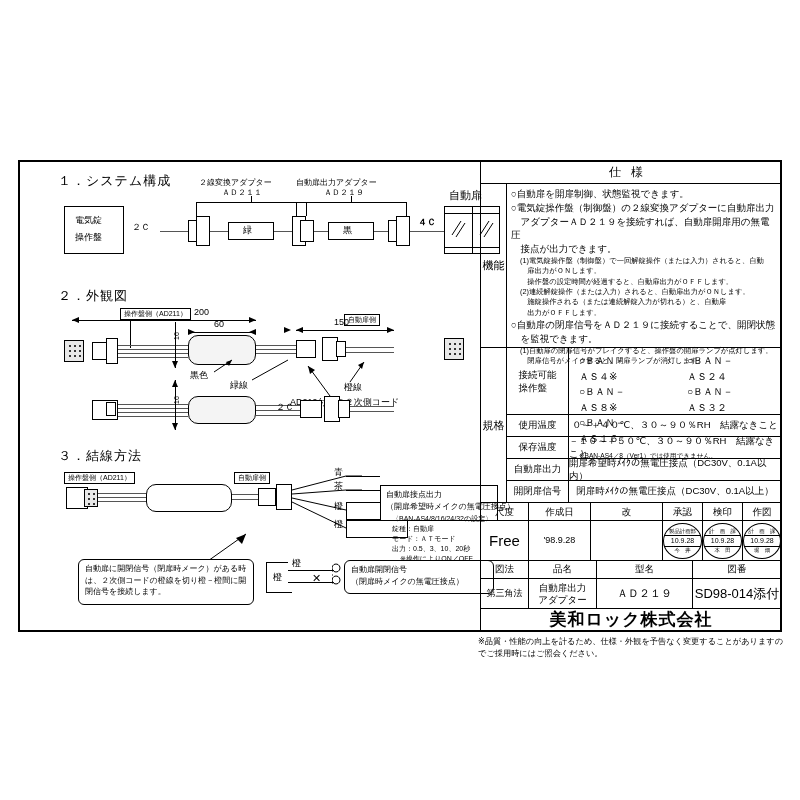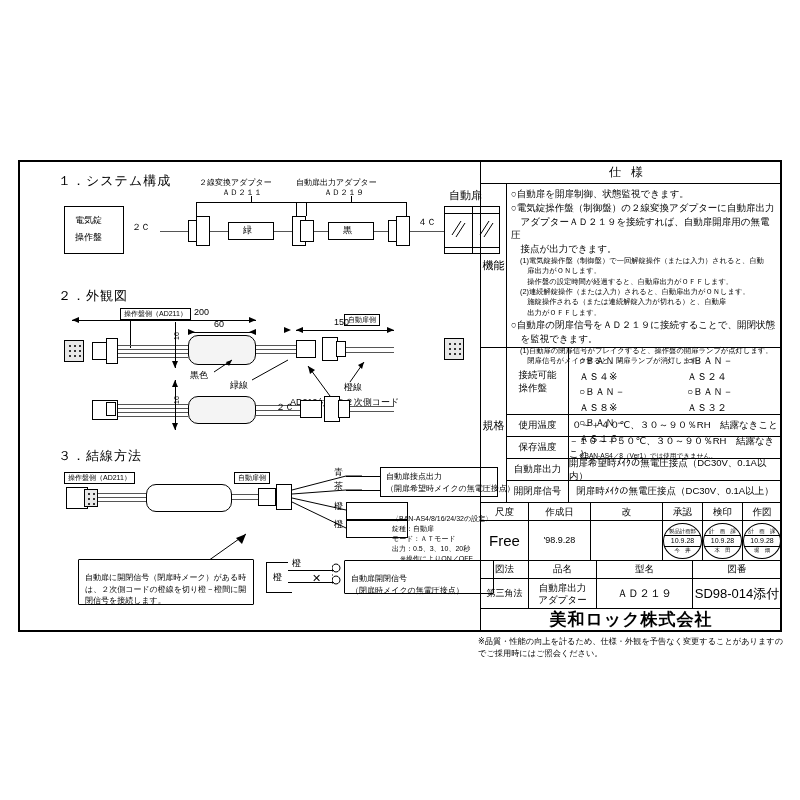--- a/index.html
+++ b/index.html
@@ -21,21 +21,21 @@
   .hline{position:absolute;height:0;border-top:1px solid #000;}
   .hline-thin{position:absolute;height:0;border-top:1px solid #555;}
   .vline{position:absolute;width:0;border-left:1px solid #000;}
   .dimline{position:absolute;height:0;border-top:1px solid #000;}
   .arrowR{position:absolute;width:0;height:0;border-top:3.5px solid transparent;border-bottom:3.5px solid transparent;border-left:7px solid #000;}
   .arrowL{position:absolute;width:0;height:0;border-top:3.5px solid transparent;border-bottom:3.5px solid transparent;border-right:7px solid #000;}
   .arrowU{position:absolute;width:0;height:0;border-left:3.5px solid transparent;border-right:3.5px solid transparent;border-bottom:7px solid #000;}
   .arrowD{position:absolute;width:0;height:0;border-left:3.5px solid transparent;border-right:3.5px solid transparent;border-top:7px solid #000;}
   .tagbox{position:absolute;border:1px solid #000;background:#fff;font-size:7px;padding:1px 3px;white-space:nowrap;line-height:1.2;}
   .capsule{position:absolute;border:1px solid #000;border-radius:10px;background:#fff;box-sizing:border-box;}
-  .callout{position:absolute;border:1px solid #000;border-radius:1px;background:#fff;box-sizing:border-box;font-size:8px;line-height:1.45;padding:12px 6px;}
+  .callout{position:absolute;border:1px solid #000;border-radius:6px;background:#fff;box-sizing:border-box;font-size:8px;line-height:1.45;padding:3px 6px;}
   .plainbox{position:absolute;border:1px solid #000;background:#fff;box-sizing:border-box;font-size:8px;line-height:1.45;padding:3px 5px;white-space:nowrap;}
   .vtext{position:absolute;font-size:7px;transform:rotate(-90deg);transform-origin:left top;white-space:nowrap;}
   .keypad{position:absolute;border:1px solid #000;background:#e8e8e8;box-sizing:border-box;}
   .keypad i{position:absolute;background:#333;width:2px;height:2px;}
 
   
   .right{position:absolute;left:460px;top:0;width:300px;height:468px;border-left:1.5px solid #000;box-sizing:border-box;}
   .bt{border-top:1px solid #000;}
   .hdr-spec{position:absolute;left:0;top:0;width:300px;height:22px;display:flex;align-items:center;justify-content:center;font-size:12px;letter-spacing:10px;border-bottom:1.5px solid #000;box-sizing:border-box;}
   .sidecell{position:absolute;left:0;width:26px;box-sizing:border-box;border-right:1px solid #000;display:flex;align-items:center;justify-content:center;font-size:11px;}
@@ -92,21 +92,21 @@
       <div class="box" style="left:248px;top:54px;width:14px;height:30px;"></div>
       <div class="box" style="left:256px;top:58px;width:14px;height:22px;"></div>
       <div class="hline-thin" style="left:270px;top:69px;width:14px;"></div>
       <div class="box" style="left:284px;top:60px;width:46px;height:18px;"></div>
       <div class="lbl9" style="left:299px;top:63px;">黒</div>
       <div class="hline-thin" style="left:330px;top:69px;width:14px;"></div>
       <div class="box" style="left:344px;top:58px;width:14px;height:22px;"></div>
       <div class="box" style="left:352px;top:54px;width:14px;height:30px;"></div>
       <div class="hline-thin" style="left:366px;top:69px;width:34px;"></div>
 
-      <div class="lbl9" style="left:374px;top:55px;">４Ｃ</div>
+      <div class="lbl9" style="left:374px;top:55px;font-weight:bold;">４Ｃ</div>
 
       <div class="hline" style="left:152px;top:40px;width:110px;"></div>
       <div class="vline" style="left:152px;top:40px;height:14px;"></div>
       <div class="vline" style="left:262px;top:40px;height:14px;"></div>
       <div class="vline" style="left:207px;top:34px;height:7px;"></div>
       <div class="lbl" style="left:155px;top:16px;">２線変換アダプター</div>
       <div class="lbl" style="left:178px;top:26px;">ＡＤ２１１</div>
 
       <div class="hline" style="left:252px;top:40px;width:110px;"></div>
       <div class="vline" style="left:252px;top:40px;height:14px;"></div>
@@ -273,21 +273,21 @@
       <div class="hline" style="left:302px;top:366px;width:44px;"></div>
 
       <div class="lbl9" style="left:290px;top:305px;">青</div>
       <div class="lbl9" style="left:290px;top:319px;">茶</div>
       <div class="lbl9" style="left:290px;top:339px;">橙</div>
       <div class="lbl9" style="left:290px;top:357px;">橙</div>
 
       <div class="box" style="left:302px;top:340px;width:62px;height:18px;"></div>
       <div class="box" style="left:302px;top:358px;width:62px;height:18px;"></div>
 
-      <div class="plainbox" style="left:336px;top:305px;width:118px;height:30px;">
+      <div class="plainbox" style="left:336px;top:323px;width:118px;height:36px;">
         <div>自動扉接点出力</div>
         <div>（開扉希望時メイクの無電圧接点）</div>
       </div>
 
       <div class="lbl7" style="left:348px;top:352px;">〈BAN-AS4/8/16/24/32の設定〉</div>
       <div class="lbl7" style="left:348px;top:362px;">錠種：自動扉</div>
       <div class="lbl7" style="left:348px;top:372px;">モード：ＡＴモード</div>
       <div class="lbl7" style="left:348px;top:382px;">出力：0.5、3、10、20秒</div>
       <div class="lbl7" style="left:356px;top:392px;">※操作によりON／OFF</div>
       <div class="lbl7" style="left:356px;top:401px;">　の繰り返しも可能</div>

